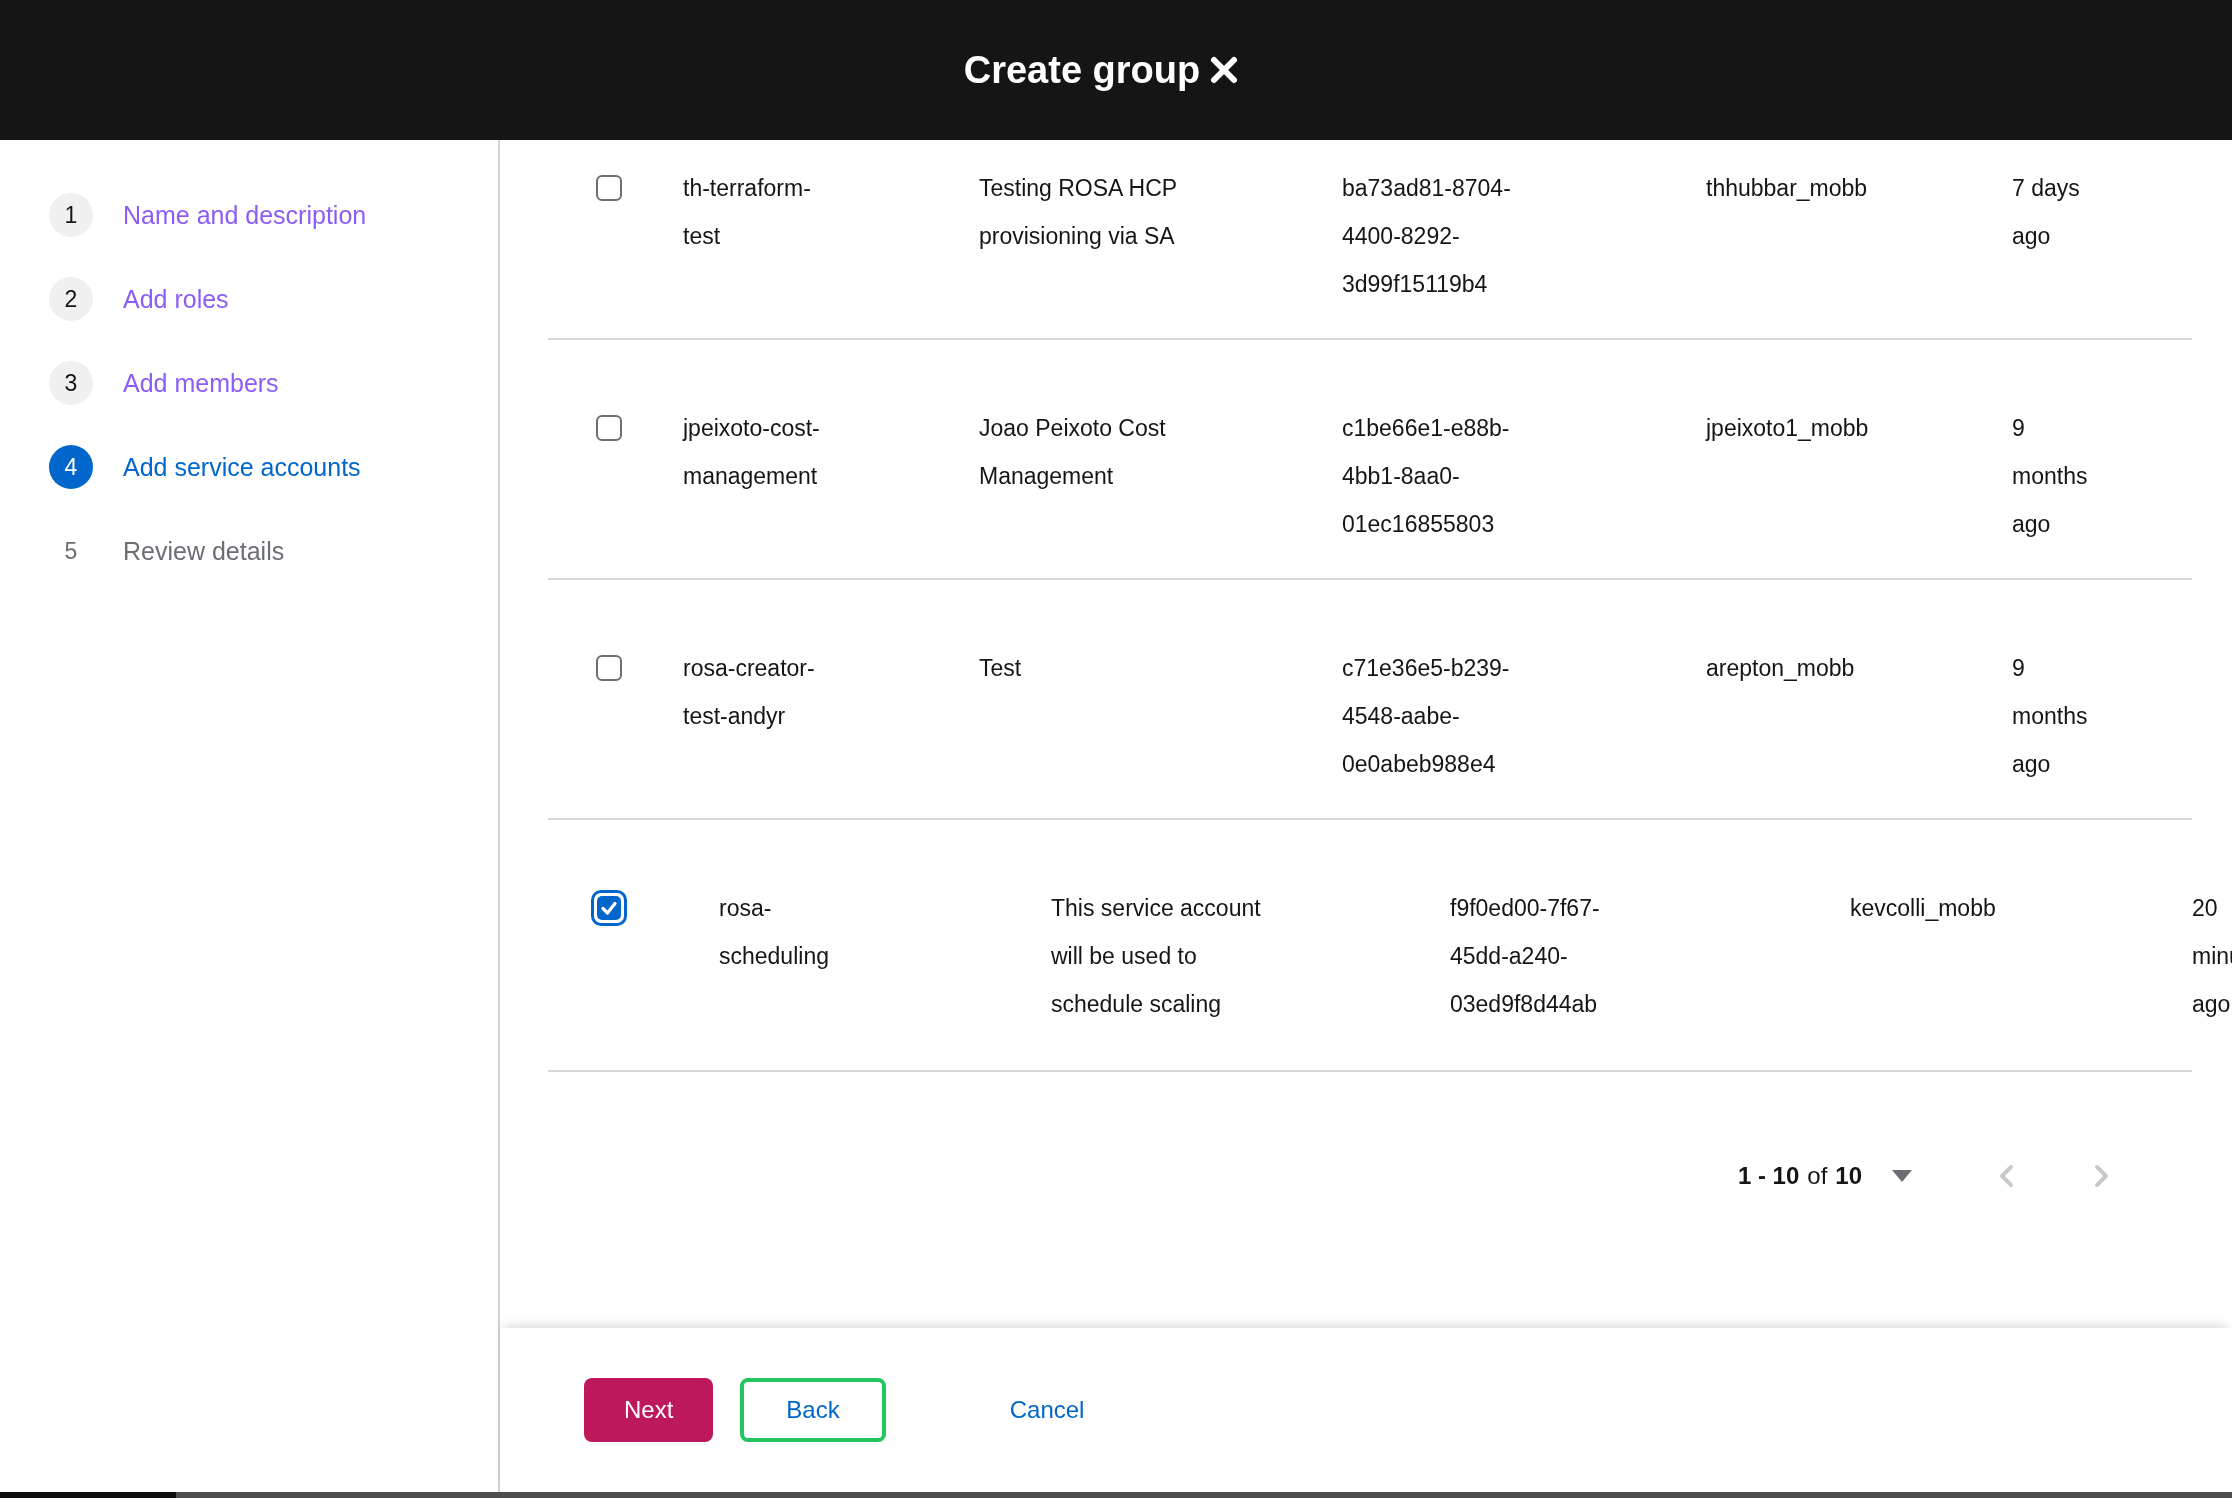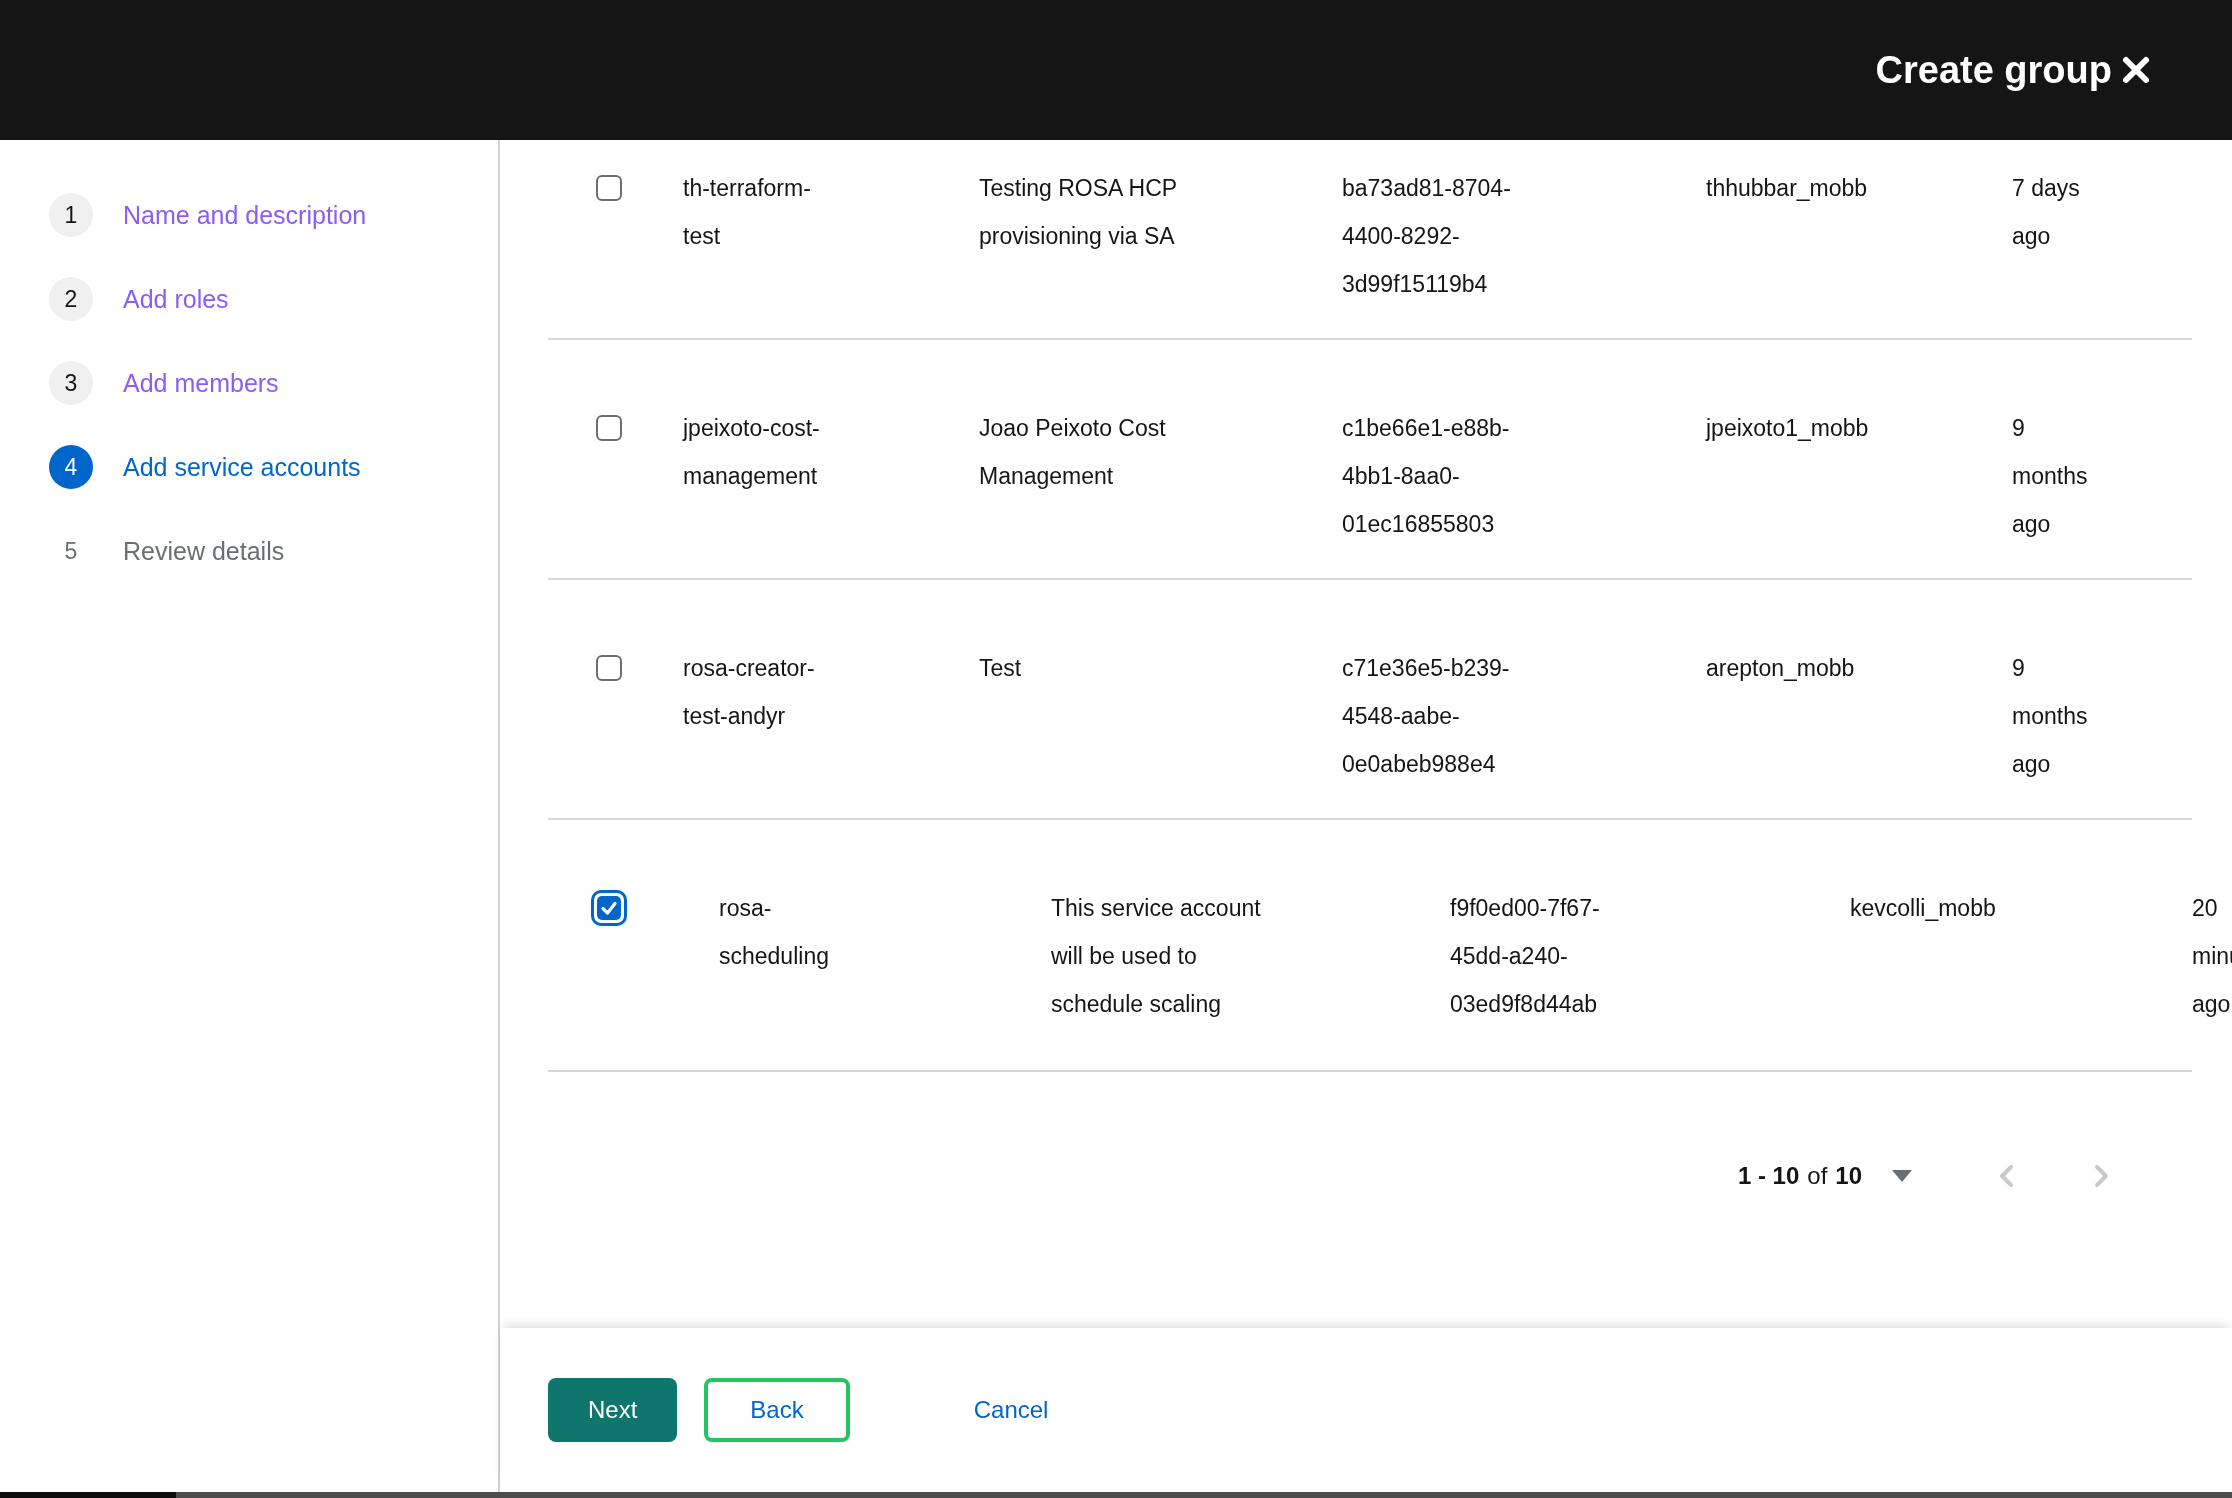--- a/index.html
+++ b/index.html
@@ -9,21 +9,21 @@
     background: #ffffff;
     position: relative;
     overflow: hidden;
     color: #151515;
   }
 
   
   .header {
     position: absolute; top: 0; left: 0; right: 0; height: 140px;
     background: #151515;
-    display: flex; align-items: center; justify-content: flex-end;
+    display: flex; align-items: center; justify-content: center;
     padding: 0 72px 0 52px;
   }
   .title { color: #ffffff; font-size: 38px; font-weight: 700; }
   .close-btn {
     background: none; border: none; cursor: pointer;
     width: 48px; height: 48px; display: flex; align-items: center; justify-content: center;
   }
 
   
   .sidebar {
@@ -115,21 +115,21 @@
     position: absolute; left: 0; right: 0; bottom: 0; height: 164px;
     background: #ffffff;
     box-shadow: 0 -6px 10px -4px rgba(21, 21, 21, 0.16);
     padding: 50px 0 0 48px;
     display: flex; align-items: flex-start;
   }
   .btn {
     height: 64px; font-size: 24px; font-family: "Liberation Sans", sans-serif;
     border-radius: 8px; cursor: pointer;
   }
-  .btn-next { background: #0f766e; color: #ffffff; border: none; padding: 12px 40px; }
+  .btn-next { background: #be185d; color: #ffffff; border: none; padding: 12px 40px; margin-left: 36px; }
   .btn-back { background: #ffffff; color: #0066cc; border: 4px solid #22c55e; padding: 0 42px; margin-left: 27px; }
   .btn-cancel { background: none; border: none; color: #0066cc; padding: 0; margin-left: 124px; }
 
   
   .bottom-strip { position: absolute; left: 0; right: 0; bottom: 0; height: 6px; background: #4d4d4d; display: flex; }
   .strip-black { width: 176px; height: 6px; background: #0d0d0d; }
 </style>
 </head>
 <body>
 

